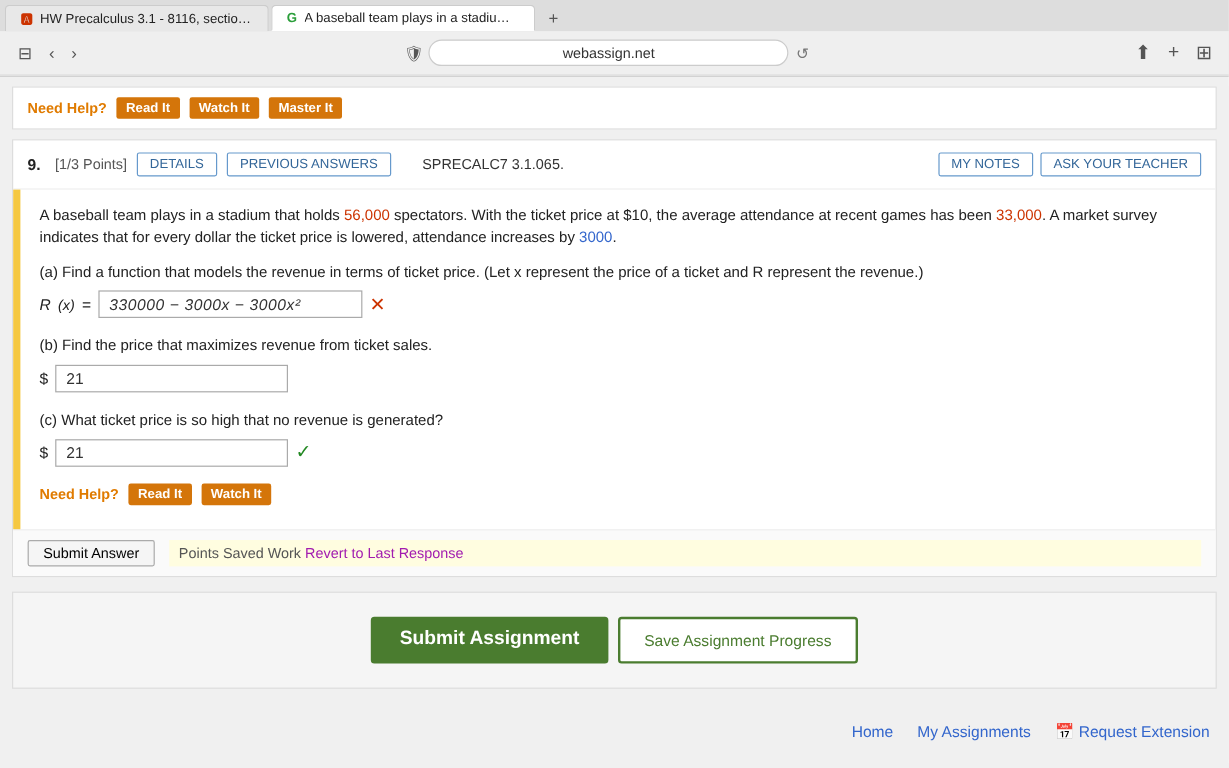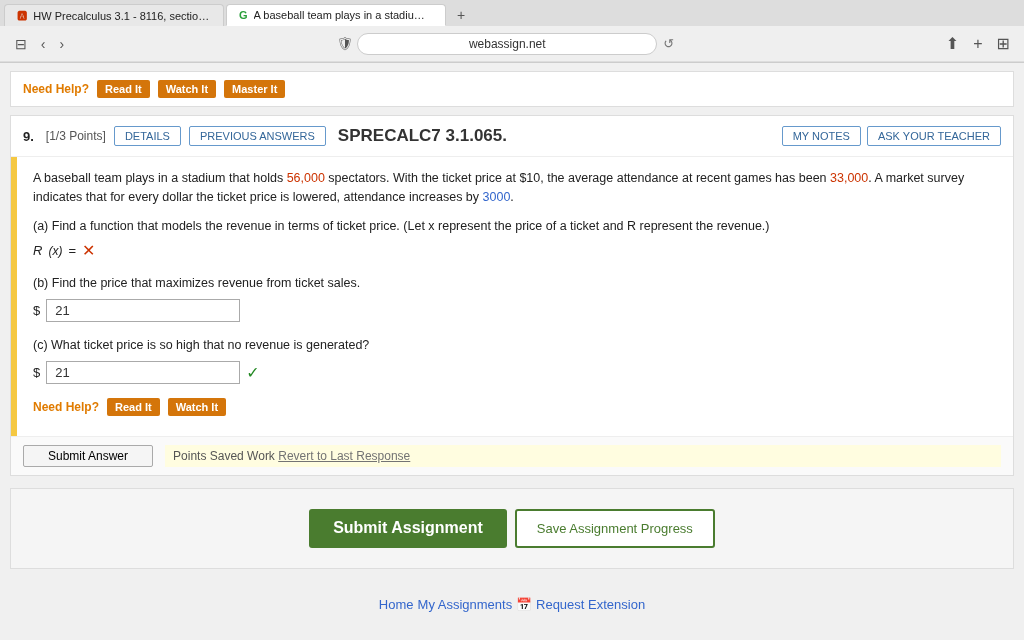--- a/index.html
+++ b/index.html
@@ -140,24 +140,23 @@
     .header-btn {
       border: 1px solid #6699cc;
       background: white;
       color: #336699;
       padding: 3px 10px;
       font-size: 11px;
       cursor: pointer;
       border-radius: 2px;
     }
     .problem-code {
-      font-size: 17px;
+      font-size: 12px;
       color: #333;
-      margin-left: 4px;
-      font-weight: bold;
+      margin-left: 18px;
     }
     .header-right {
       margin-left: auto;
       display: flex;
       gap: 6px;
     }
 
     
     .question-body {
       display: flex;
@@ -255,35 +254,34 @@
       display: flex;
       align-items: center;
       gap: 12px;
       border-top: 1px solid #eee;
       padding: 8px 12px;
       background: #fafafa;
     }
     .submit-answer-btn {
       border: 1px solid #aaa;
       background: #f5f5f5;
-      padding: 3px 24px;
+      padding: 3px 12px;
       font-size: 12px;
       cursor: pointer;
       border-radius: 2px;
     }
     .viewing-saved {
       font-size: 12px;
       color: #555;
       background: #fffde0;
       padding: 4px 8px;
       flex: 1;
     }
     .revert-link {
-      color: #737373;
-      text-decoration: underline;
+      color: #a21caf;
       cursor: pointer;
     }
 
     
     .action-bar {
       background: #f5f5f5;
       border: 1px solid #ddd;
       margin: 12px 10px;
       padding: 20px;
       display: flex;
@@ -307,22 +305,22 @@
       padding: 10px 20px;
       font-size: 13px;
       cursor: pointer;
       border-radius: 3px;
       text-align: right;
     }
 
     
     .footer-links {
       display: flex;
-      justify-content: center;
-      gap: 4px;
+      justify-content: flex-end;
+      gap: 20px;
       padding: 16px;
       font-size: 13px;
     }
     .footer-link {
       color: #3366cc;
       text-decoration: none;
       cursor: pointer;
     }
   </style>
 </head>
@@ -393,20 +391,23 @@
         <div class="problem-text">
           <span>A baseball team plays in a stadium that holds </span><span class="highlight-red">56,000</span><span> spectators. With the ticket price at $10, the average attendance at recent games has been </span><span class="highlight-red">33,000</span><span>. A market survey indicates that for every dollar the ticket price is lowered, attendance increases by </span><span class="highlight-blue">3000</span><span>.</span>
         </div>
 
         <div class="sub-question">
           <div class="sub-label">(a) Find a function that models the revenue in terms of ticket price. (Let x represent the price of a ticket and R represent the revenue.)</div>
           <div class="answer-row">
             <span class="r-label" style="font-style:italic;">R</span>
               <span style="font-size:12px;font-style:italic;">(x)</span>
             <span class="eq-sign">=</span>
+            <div class="answer-box">
+              <span class="math-formula">330000 − 3000x − 3000x²</span>
+            </div>
             <span class="icon-x">✕</span>
           </div>
         </div>
 
         <div class="sub-question">
           <div class="sub-label">(b) Find the price that maximizes revenue from ticket sales.</div>
           <div class="answer-row">
             <span class="dollar-sign">$</span>
             <input class="answer-box-small" type="text" value="21" style="border: 1px solid rgb(170, 170, 170); padding: 3px 8px; font-size: 13px; min-width: 80px;">
           </div>

